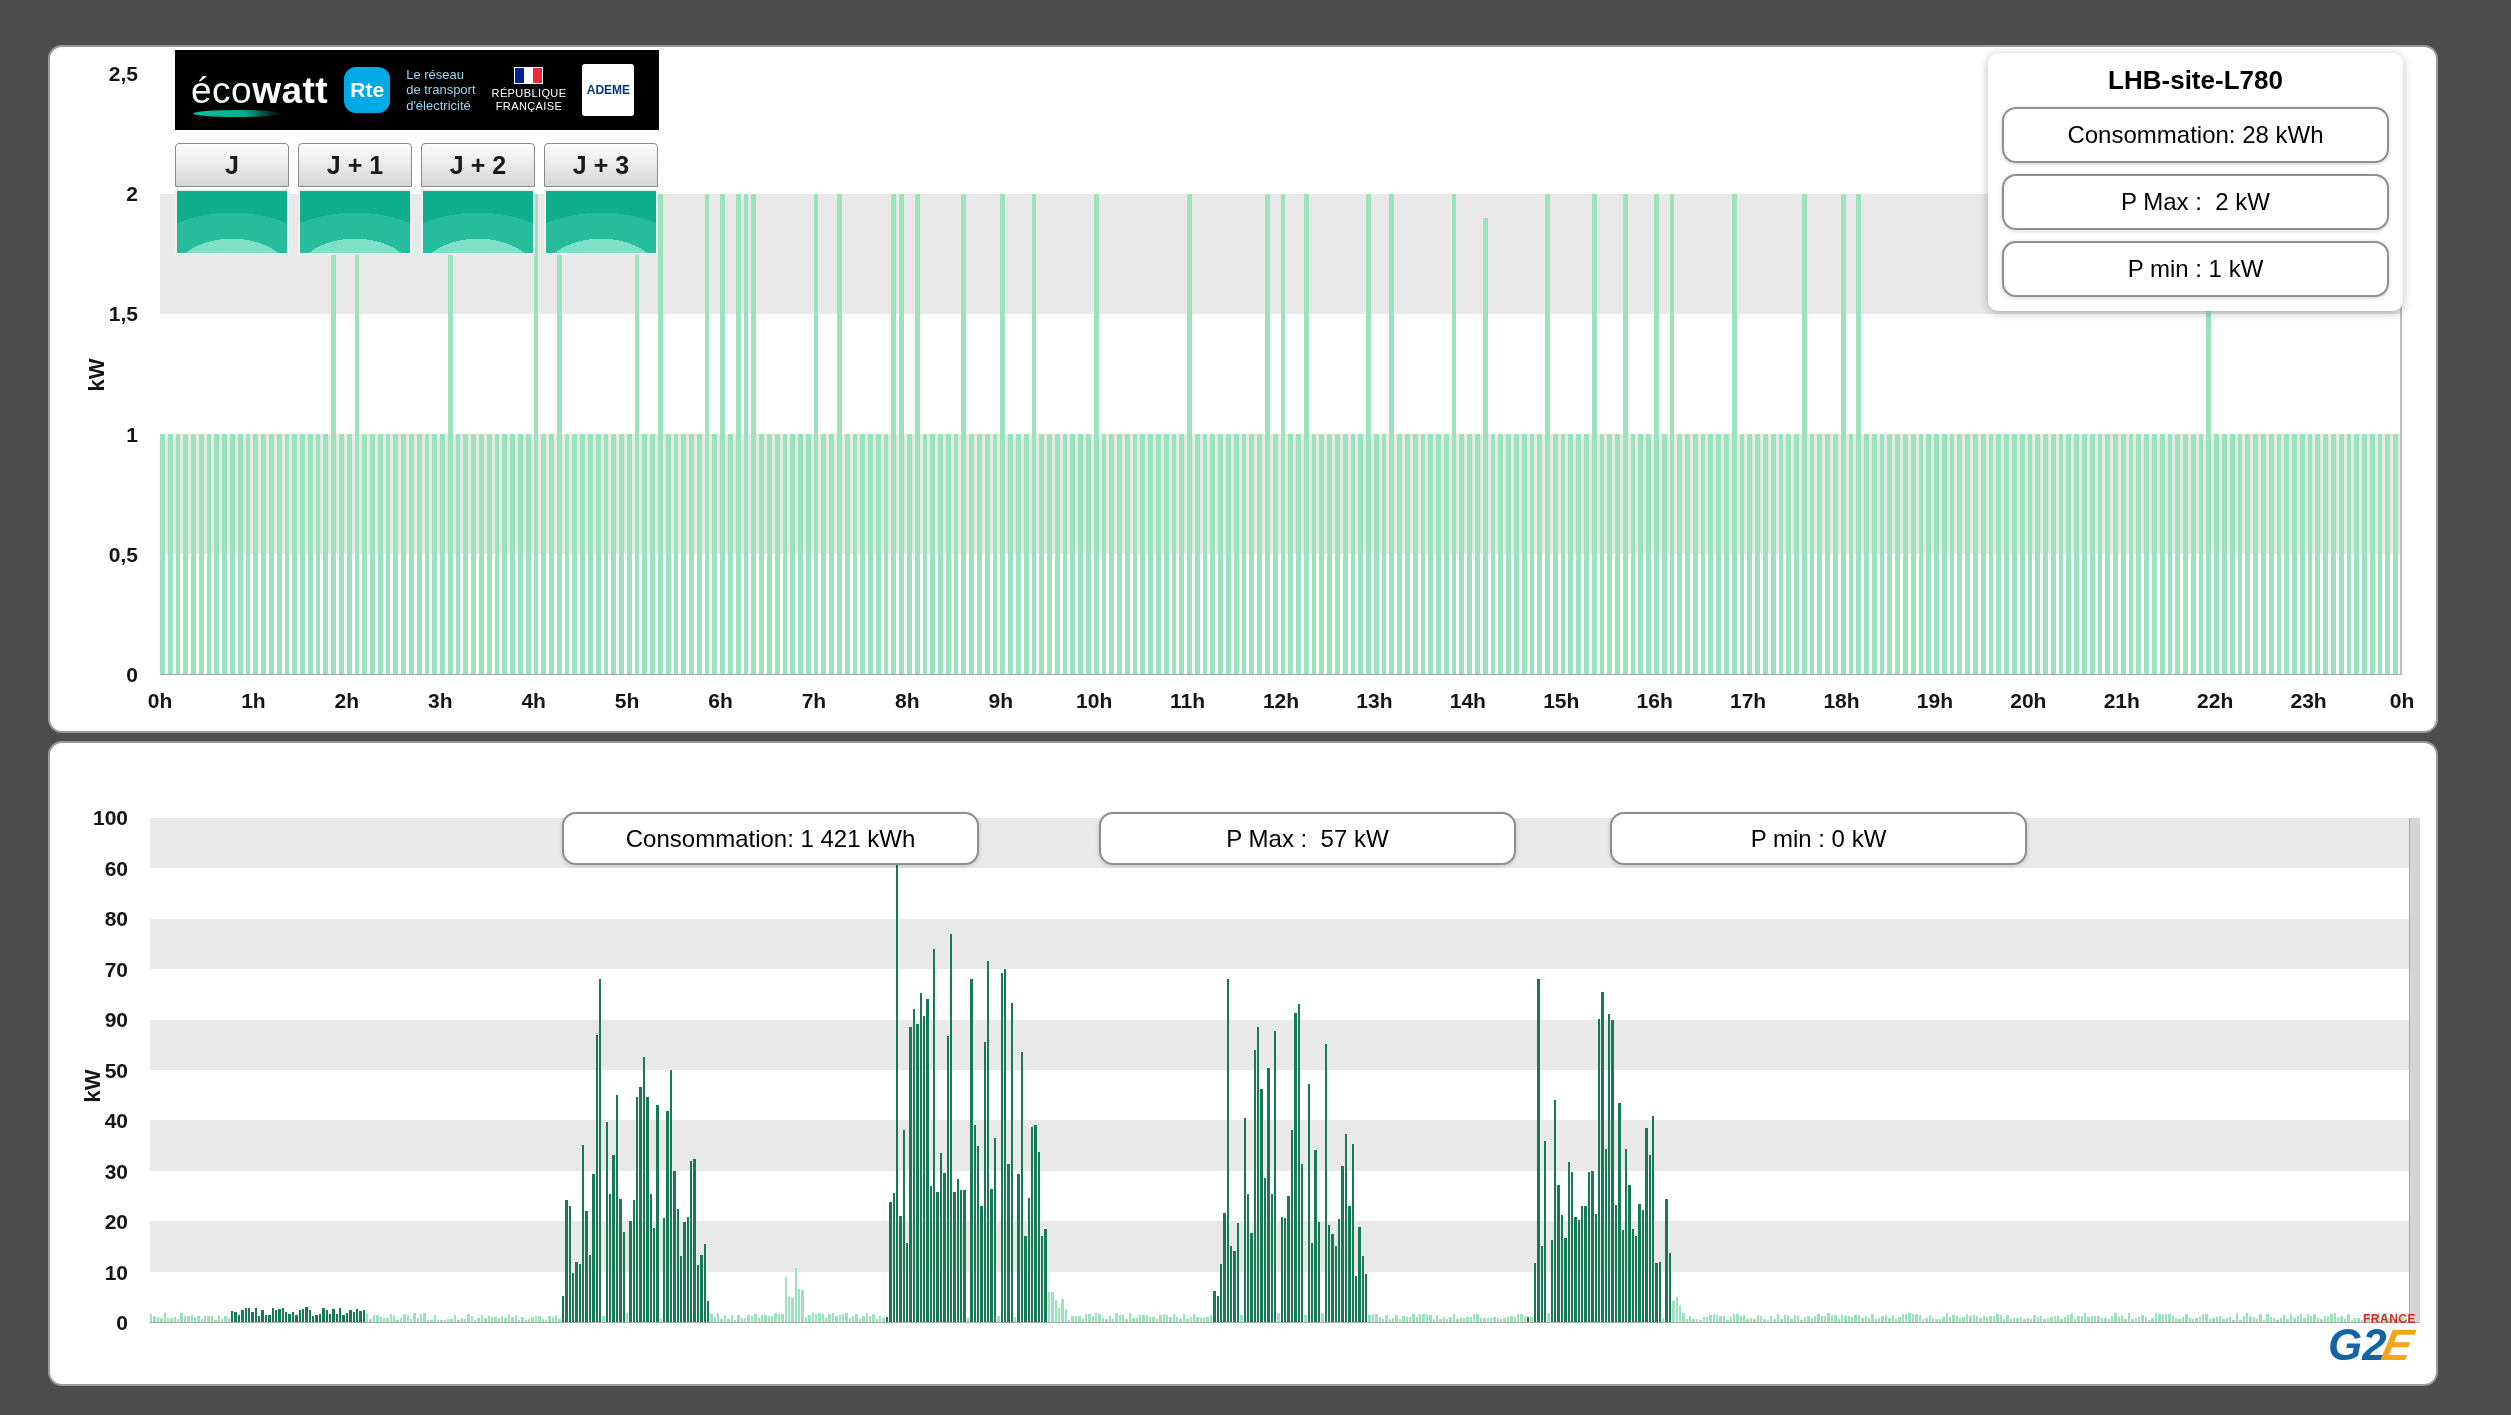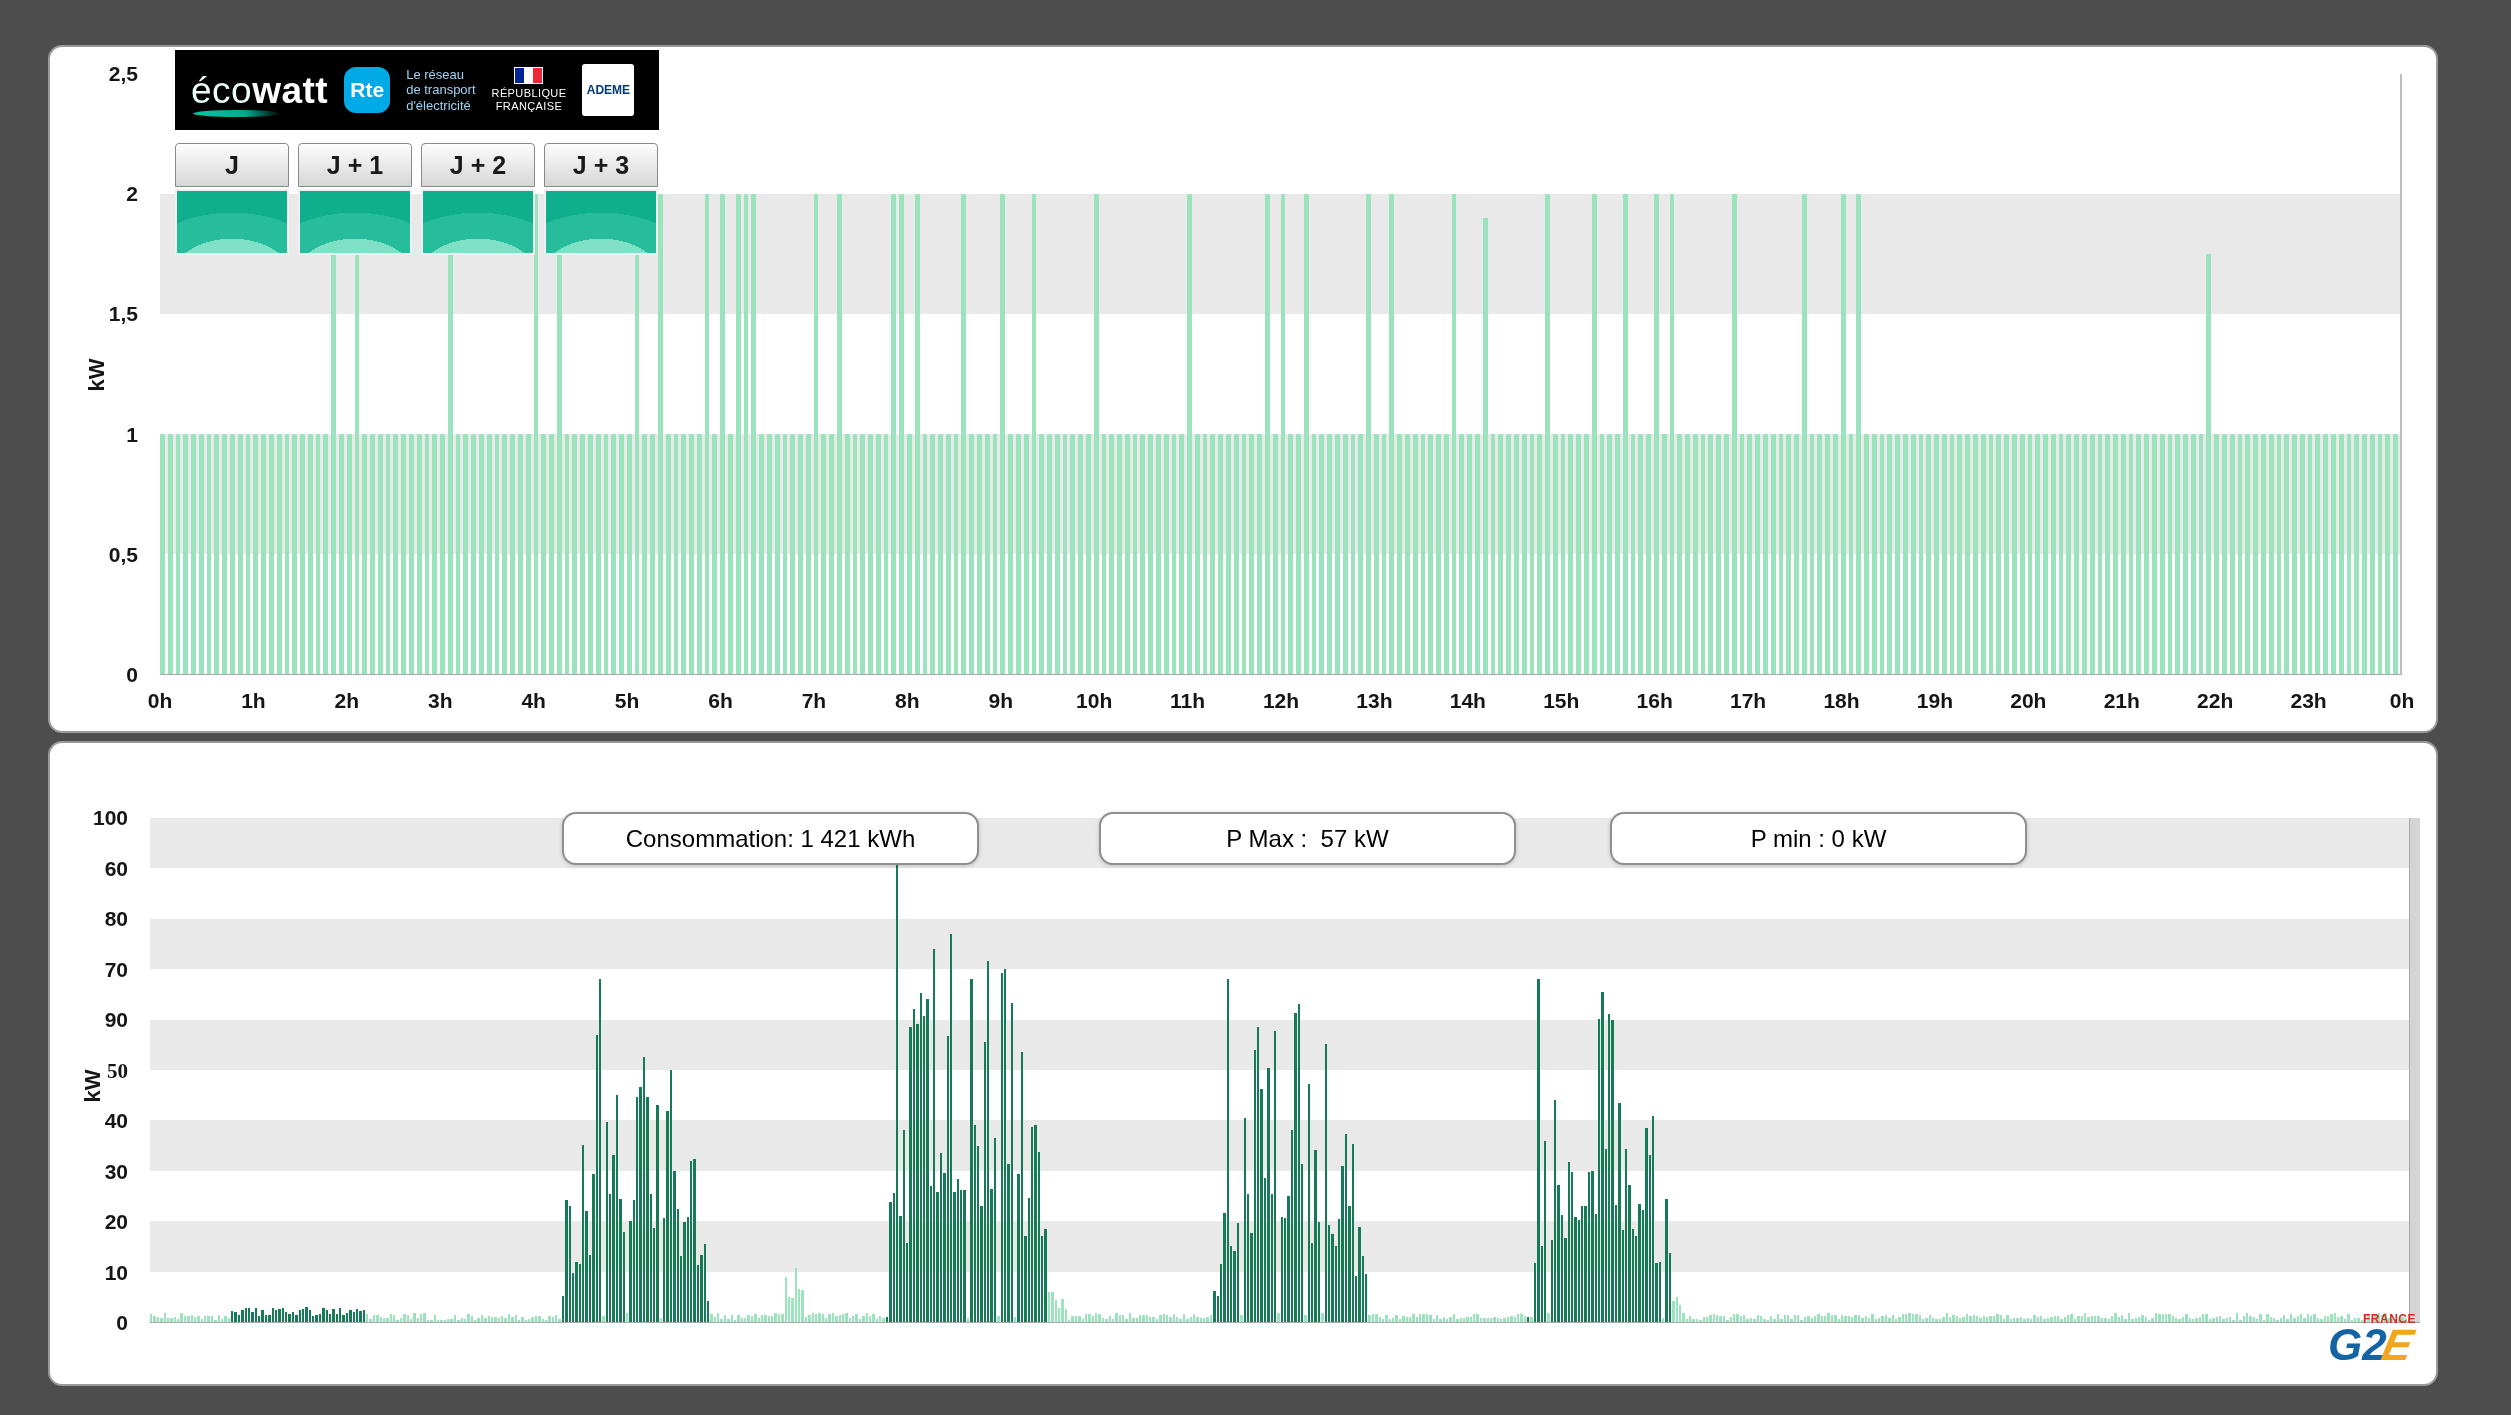--- a/index.html
+++ b/index.html
@@ -462,20 +462,28 @@
         <div class="tab">
           <div class="tab-btn">J + 2</div>
           <div class="tab-thumb"></div>
         </div>
         <div class="tab">
           <div class="tab-btn">J + 3</div>
           <div class="tab-thumb"></div>
         </div>
       </div>
 
+    <aside class="site-card">
+      <div class="site-title">LHB-site-L780</div>
+      <div id="top-stats" style="display:flex;flex-direction:column;gap:11px;">
+          <div class="stat-chip">Consommation: 28 kWh</div>
+          <div class="stat-chip">P Max :  2 kW</div>
+          <div class="stat-chip">P min : 1 kW</div>
+        </div>
+    </aside>
 
   </section>
 
   <section class="panel" id="panel-bottom">
 
     <div class="plot" id="bot-plot">
       <div class="bars" id="bot-bars">
           <div class="bar light" style="height: 1.55178%;"></div>
           <div class="bar light" style="height: 1.25774%;"></div>
           <div class="bar light" style="height: 0.945057%;"></div>
@@ -1152,21 +1160,21 @@
       <div class="right-strip"></div>
     </div>
 
     <div class="ylab" id="bot-ylab">kW</div>
     <div class="yticks" id="bot-yticks">
         <div class="ytick" style="top: 0%;">100</div>
         <div class="ytick" style="top: 10%;">60</div>
         <div class="ytick" style="top: 20%;">80</div>
         <div class="ytick" style="top: 30%;">70</div>
         <div class="ytick" style="top: 40%;">90</div>
-        <div class="ytick" style="top: 50%; font-family: Liberation Serif, serif;">50</div>
+        <div class="ytick" style="top: 50%;">50</div>
         <div class="ytick" style="top: 60%;">40</div>
         <div class="ytick" style="top: 70%;">30</div>
         <div class="ytick" style="top: 80%;">20</div>
         <div class="ytick" style="top: 90%;">10</div>
         <div class="ytick" style="top: 100%;">0</div>
       </div>
 
     <div id="bot-stats">
         <div class="stat-chip" style="left: 512px;">Consommation: 1 421 kWh</div>
         <div class="stat-chip" style="left: 1049px;">P Max :  57 kW</div>

